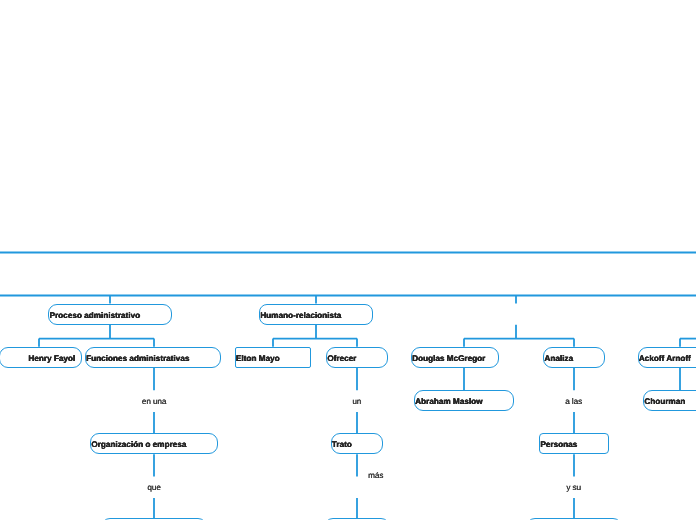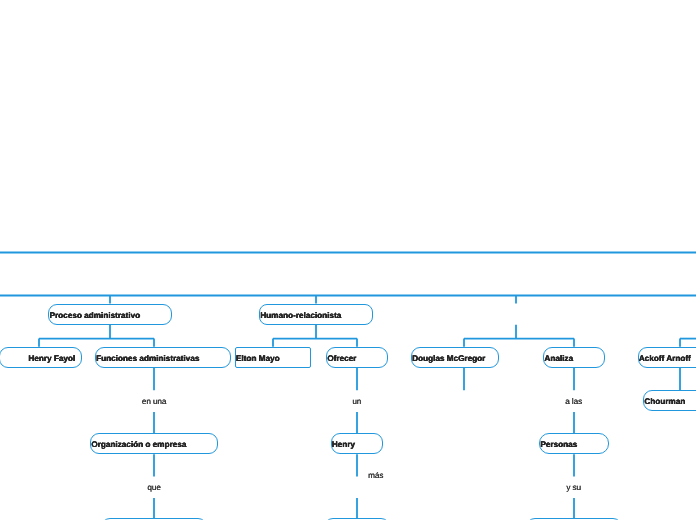--- a/index.html
+++ b/index.html
@@ -59,48 +59,51 @@
     </svg>
 <div class="node" style="left: 48.45px; top: 303.6px; width: 123.1px; height: 21.2px; border-radius: 9px;">
       <span>Proceso administrativo</span>
     </div>
     <div class="node" style="left: 259.2px; top: 303.6px; width: 113.6px; height: 21.2px; border-radius: 8px;">
       <span>Humano-relacionista</span>
     </div>
     <div class="node" style="left: -0.75px; top: 346.8px; width: 83px; height: 21.2px; border-radius: 9px; padding-left: 28px;">
       <span>Henry Fayol</span>
     </div>
-    <div class="node" style="left: 95px; top: 346.8px; width: 135.9px; height: 21.2px; border-radius: 9px;">
+    <div class="node" style="left: 85px; top: 346.8px; width: 135.9px; height: 21.2px; border-radius: 9px;">
       <span>Funciones administrativas</span>
     </div>
     <div class="node" style="left: 234.85px; top: 346.8px; width: 76.3px; height: 21.2px; border-radius: 2px;">
       <span>Elton Mayo</span>
     </div>
     <div class="node" style="left: 326.15px; top: 346.8px; width: 61.7px; height: 21.2px; border-radius: 9px;">
       <span>Ofrecer</span>
     </div>
     <div class="node" style="left: 411.05px; top: 346.8px; width: 88px; height: 21.2px; border-radius: 9px;">
       <span>Douglas McGregor</span>
     </div>
     <div class="node" style="left: 543.35px; top: 346.8px; width: 61.3px; height: 21.2px; border-radius: 9px;">
       <span>Analiza</span>
     </div>
     <div class="node" style="left: 637.7px; top: 346.8px; width: 84.6px; height: 21.2px; border-radius: 9px;">
       <span>Ackoff Arnoff</span>
     </div>
+    <div class="node" style="left: 414.05px; top: 390.3px; width: 99.9px; height: 21.2px; border-radius: 9px;">
+      <span>Abraham Maslow</span>
+    </div>
     <div class="node" style="left: 643.25px; top: 390.3px; width: 73.5px; height: 21.2px; border-radius: 9px;">
       <span>Chourman</span>
     </div>
     <div class="node" style="left: 90.15px; top: 433px; width: 127.7px; height: 21.2px; border-radius: 9px;">
       <span>Organización o empresa</span>
     </div>
     <div class="node" style="left: 330.7px; top: 433px; width: 52.6px; height: 21.2px; border-radius: 9px;">
-      <span>Henry</span>
+      <span>Trato</span>
     </div>
-    <div class="node" style="left: 539.25px; top: 433px; width: 69.5px; height: 21.2px; border-radius: 10px;">
+    <div class="node" style="left: 539.25px; top: 433px; width: 69.5px; height: 21.2px; border-radius: 4px;">
       <span>Personas</span>
     </div>
     <div class="node" style="left: 100.75px; top: 518.3px; width: 106.5px; height: 21.2px; border-radius: 9px;">
       <span></span>
     </div>
     <div class="node" style="left: 324.25px; top: 518.3px; width: 65.5px; height: 21.2px; border-radius: 9px;">
       <span></span>
     </div>
     <div class="node" style="left: 525.75px; top: 518.3px; width: 96.5px; height: 21.2px; border-radius: 9px;">
       <span></span>

